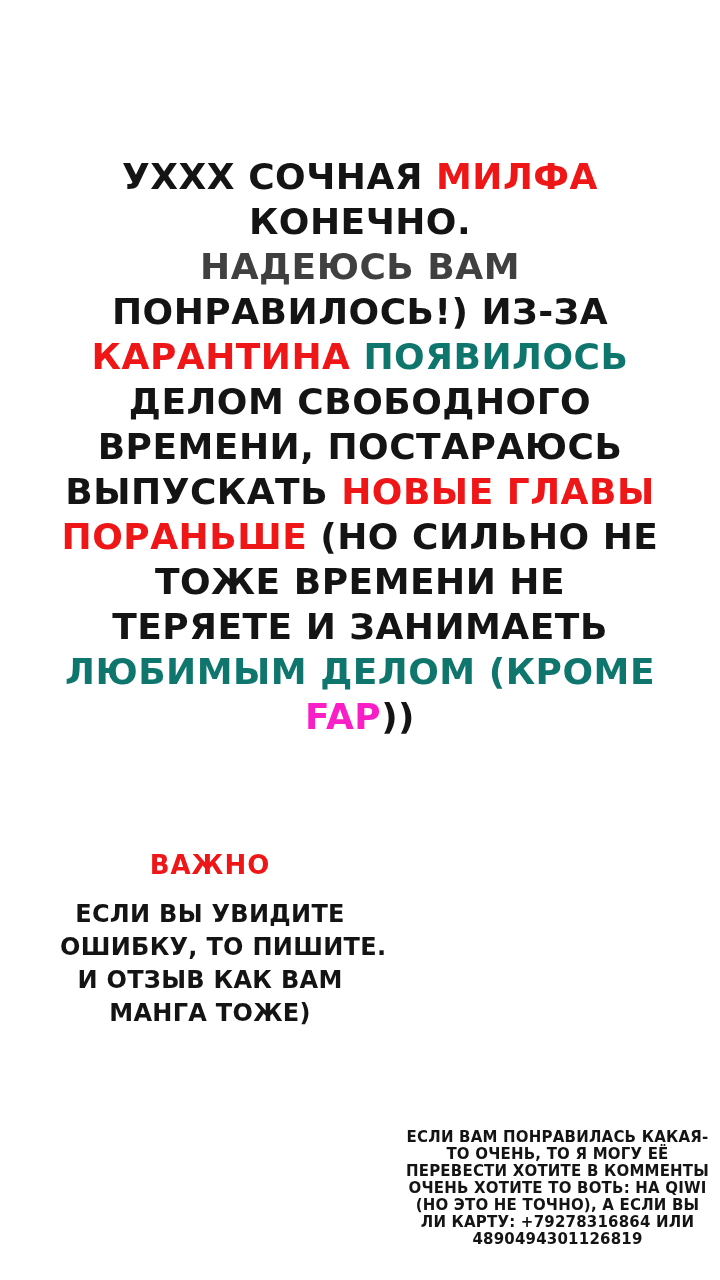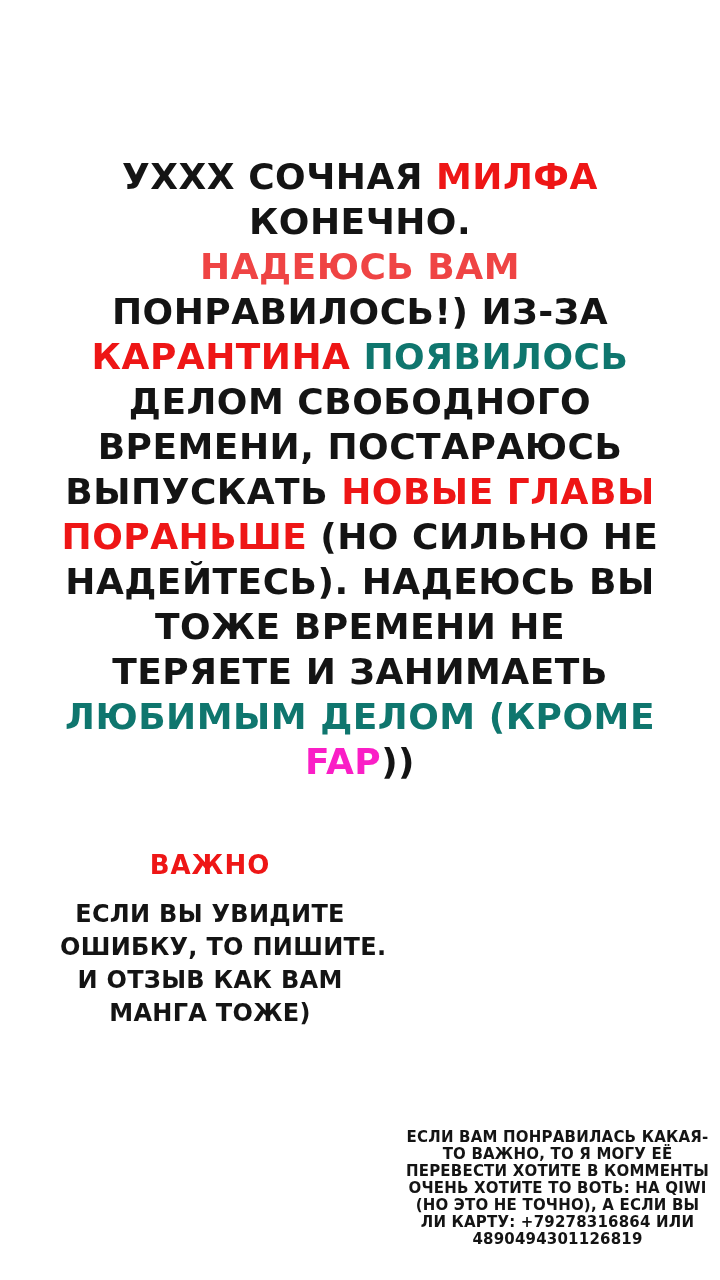--- a/index.html
+++ b/index.html
@@ -64,47 +64,46 @@
   }
 </style>
 </head>
 <body>
 
 <div class="page">
 
   <div class="main-note">
       <div class="text-line"><span style="color: rgb(20, 20, 20);">УХХХ СОЧНАЯ </span><span style="color: rgb(238, 22, 22);">МИЛФА</span></div>
       <div class="text-line"><span style="color: rgb(20, 20, 20);">КОНЕЧНО.</span></div>
-      <div class="text-line"><span style="color: #ef4444;">НАДЕЮСЬ ВАМ</span></div>
+      <div class="text-line"><span style="color: #404040;">НАДЕЮСЬ ВАМ</span></div>
       <div class="text-line"><span style="color: rgb(20, 20, 20);">ПОНРАВИЛОСЬ!) ИЗ-ЗА</span></div>
       <div class="text-line"><span style="color: rgb(238, 22, 22);">КАРАНТИНА</span><span style="color: #0f766e;"> ПОЯВИЛОСЬ</span></div>
       <div class="text-line"><span style="color: rgb(20, 20, 20);">ДЕЛОМ СВОБОДНОГО</span></div>
       <div class="text-line"><span style="color: rgb(20, 20, 20);">ВРЕМЕНИ, ПОСТАРАЮСЬ</span></div>
       <div class="text-line"><span style="color: rgb(20, 20, 20);">ВЫПУСКАТЬ </span><span style="color: rgb(238, 22, 22);">НОВЫЕ ГЛАВЫ</span></div>
       <div class="text-line"><span style="color: rgb(238, 22, 22);">ПОРАНЬШЕ</span><span style="color: rgb(20, 20, 20);"> (НО СИЛЬНО НЕ</span></div>
-      <div class="text-line"><span style="color: rgb(20, 20, 20);">НАДЕЙТЕСЬ). НАДЕЮСЬ ВЫ</span></div>
       <div class="text-line"><span style="color: rgb(20, 20, 20);">ТОЖЕ ВРЕМЕНИ НЕ</span></div>
       <div class="text-line"><span style="color: rgb(20, 20, 20);">ТЕРЯЕТЕ И ЗАНИМАЕТЬ</span></div>
       <div class="text-line"><span style="color: #0f766e;">ЛЮБИМЫМ ДЕЛОМ (КРОМЕ</span></div>
       <div class="text-line"><span style="color: rgb(250, 30, 198);">FAP</span><span style="color: rgb(20, 20, 20);">))</span></div>
     </div>
 
   <div class="left-col">
     <div class="important-heading">ВАЖНО</div>
     <div class="feedback-note">
         <div class="text-line"><span style="color: rgb(20, 20, 20);">ЕСЛИ ВЫ УВИДИТЕ</span></div>
         <div class="text-line"><span style="color: rgb(20, 20, 20);">ОШИБКУ, ТО ПИШИТЕ.</span></div>
         <div class="text-line"><span style="color: rgb(20, 20, 20);">И ОТЗЫВ КАК ВАМ</span></div>
         <div class="text-line"><span style="color: rgb(20, 20, 20);">МАНГА ТОЖЕ)</span></div>
       </div>
   </div>
 
   <div class="footer-note">
       <div class="text-line"><span style="color: rgb(20, 20, 20);">ЕСЛИ ВАМ ПОНРАВИЛАСЬ КАКАЯ-</span></div>
-      <div class="text-line"><span style="color: rgb(20, 20, 20);">ТО ВАЖНО, ТО Я МОГУ ЕЁ</span></div>
+      <div class="text-line"><span style="color: rgb(20, 20, 20);">ТО ОЧЕНЬ, ТО Я МОГУ ЕЁ</span></div>
       <div class="text-line"><span style="color: rgb(20, 20, 20);">ПЕРЕВЕСТИ ХОТИТЕ В КОММЕНТЫ</span></div>
       <div class="text-line"><span style="color: rgb(20, 20, 20);">ОЧЕНЬ ХОТИТЕ ТО ВОТЬ: НА QIWI</span></div>
       <div class="text-line"><span style="color: rgb(20, 20, 20);">(НО ЭТО НЕ ТОЧНО), А ЕСЛИ ВЫ</span></div>
       <div class="text-line"><span style="color: rgb(20, 20, 20);">ЛИ КАРТУ: +79278316864 ИЛИ</span></div>
       <div class="text-line"><span style="color: rgb(20, 20, 20);">4890494301126819</span></div>
     </div>
 
 </div>
 
 </body></html>

